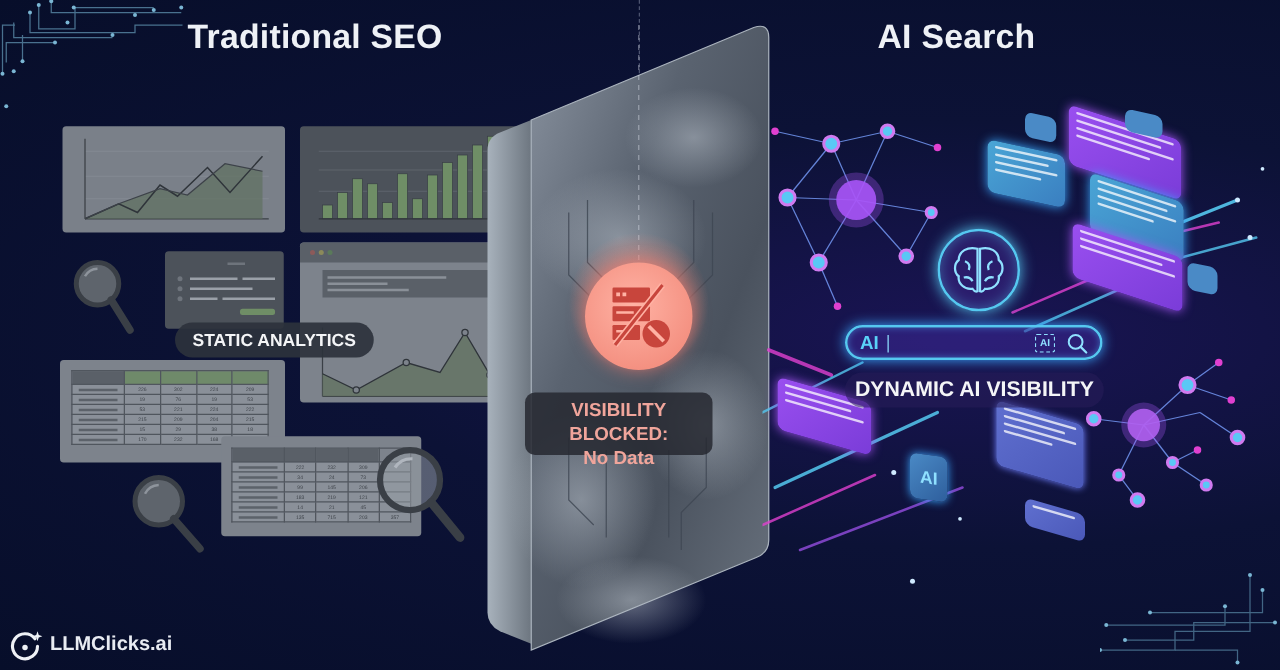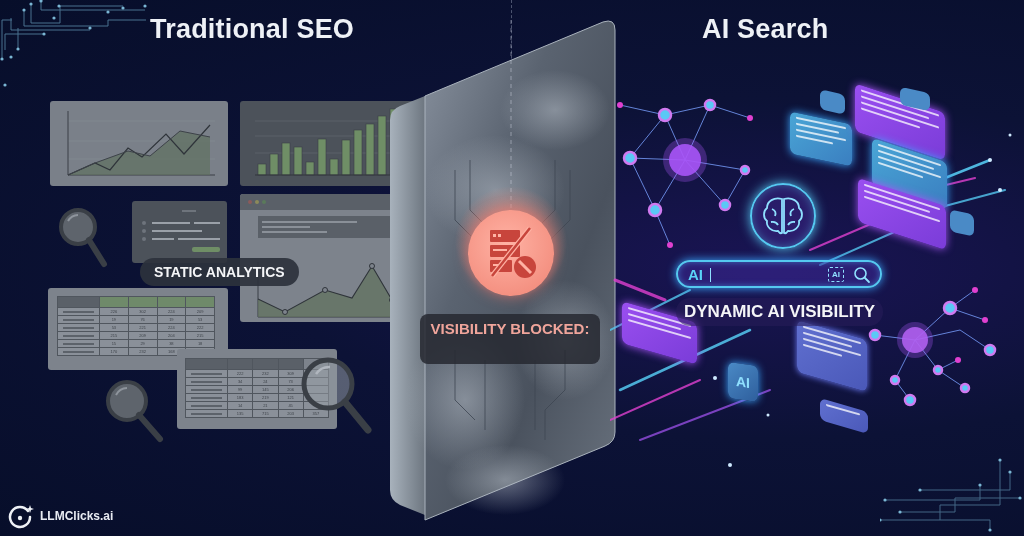--- a/index.html
+++ b/index.html
@@ -393,22 +393,23 @@
         <rect x="25" y="39" width="14" height="2"></rect>
         <rect x="25" y="54" width="10" height="2"></rect>
       </g>
     <line x1="62" y1="18" x2="24" y2="66" stroke="#ffb2a4" stroke-width="5"></line>
     <line x1="62" y1="18" x2="24" y2="66" stroke="#c8453c" stroke-width="2.5"></line>
     <circle cx="57" cy="57" r="11" fill="#c8453c"></circle>
     <line x1="51" y1="51" x2="63" y2="63" stroke="#ffb2a4" stroke-width="3"></line>
   </svg>
 </div>
 
-<div class="abs" style="left:420px;top:314px;width:180px;height:50px;background:rgba(38,40,48,0.85);border-radius:8px;text-align:center;padding-top:5px;">
+<div class="abs" style="left:420px;top:314px;width:150px;height:50px;background:rgba(38,40,48,0.85);border-radius:8px;text-align:center;padding-top:5px;">
   <div style="color:#f0a59b;font-weight:bold;font-size:15px;line-height:19px;">VISIBILITY BLOCKED:</div>
+  <div style="color:#f0a59b;font-weight:bold;font-size:15px;line-height:19px;">No Data</div>
 </div>
 
 <div class="abs" style="left:610px;top:0;width:414px;height:536px;">
 
   <svg class="abs" style="left:0;top:0" width="414" height="536">
     <g stroke-linecap="round">
       <line x1="5" y1="280" x2="55" y2="300" stroke="#e040d0" stroke-width="3" opacity="0.8"></line>
       <line x1="0" y1="330" x2="80" y2="290" stroke="#55c8f0" stroke-width="2" opacity="0.8"></line>
       <line x1="10" y1="390" x2="140" y2="330" stroke="#55c8f0" stroke-width="2.5" opacity="0.85"></line>
       <line x1="0" y1="420" x2="90" y2="380" stroke="#e040d0" stroke-width="2" opacity="0.8"></line>
@@ -558,14 +559,14 @@
 </div>
 
 <div class="pill-label" style="left:676px;top:298px;padding:4px 8px;font-size:17px;background:rgba(40,30,90,0.55);">DYNAMIC AI VISIBILITY</div>
 
 <div class="logo">
   <svg width="26" height="26" viewBox="0 0 26 26">
     <path d="M20 8 A10 10 0 1 0 22 14" fill="none" stroke="#eef1f6" stroke-width="2.5" stroke-linecap="round"></path>
     <circle cx="12" cy="15" r="2.2" fill="#eef1f6"></circle>
     <path d="M22 2 L23 5 L26 6 L23 7 L22 10 L21 7 L18 6 L21 5 Z" fill="#eef1f6"></path>
   </svg>
-  <span style="font-weight:bold;font-size:12px;color:#e8ebf2;">LLMClicks.ai</span>
+  <span style="font-weight:bold;font-size:16px;color:#e8ebf2;">LLMClicks.ai</span>
 </div>
 
 </body></html>

